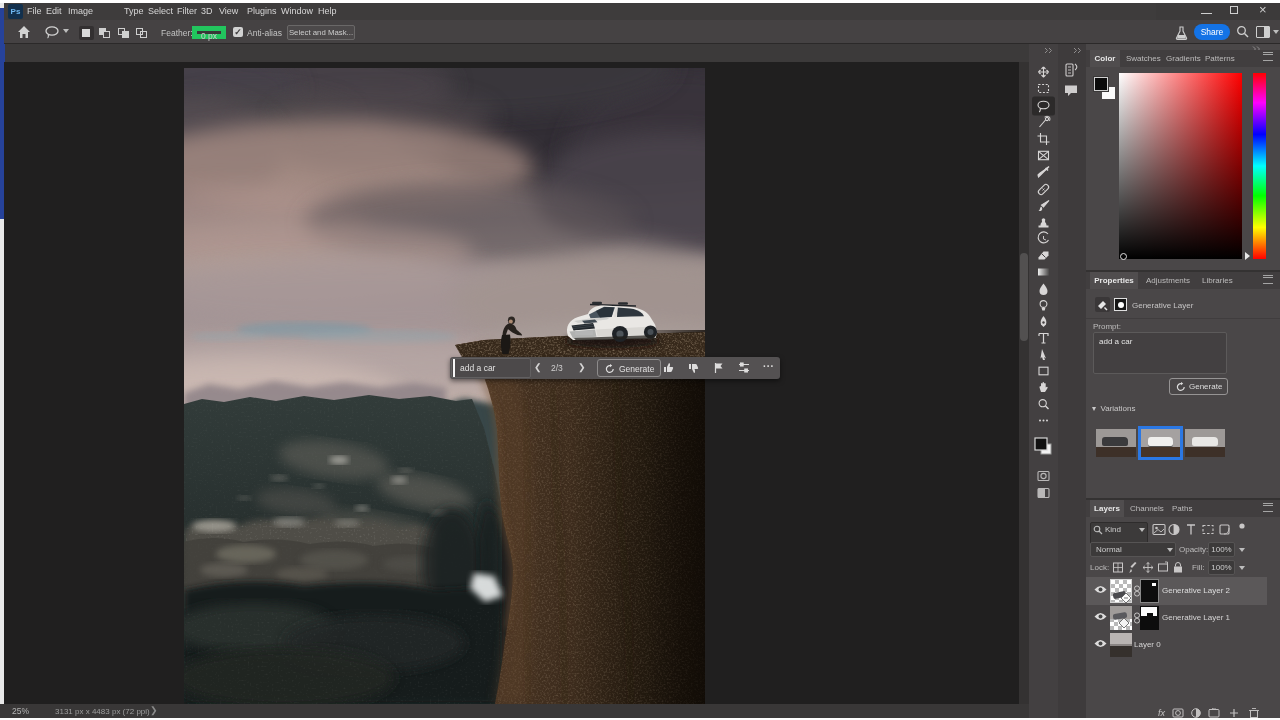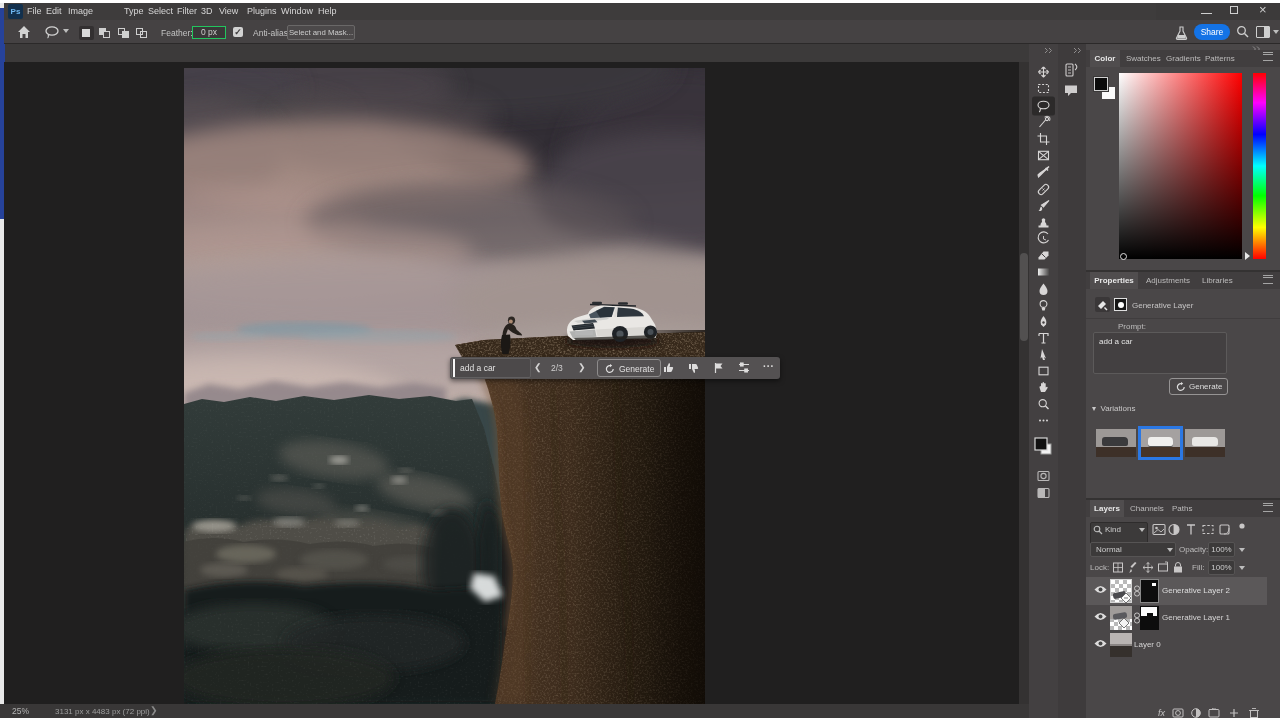--- a/index.html
+++ b/index.html
@@ -53,24 +53,24 @@
         <span class="abs" style="left:3px;top:3px;width:8px;height:8px;background:#d9d9d9;"></span>
       </span>
     <span class="abs" style="left:95px;top:8px;width:7px;height:7px;border:1.2px solid #cfcfcf;background:#cfcfcf;"></span>
     <span class="abs" style="left:99px;top:11px;width:7px;height:7px;border:1.2px solid #cfcfcf;background:#454243;"></span>
     <span class="abs" style="left:114px;top:8px;width:7px;height:7px;border:1.2px solid #cfcfcf;"></span>
     <span class="abs" style="left:118px;top:11px;width:7px;height:7px;border:1.2px solid #cfcfcf;background:#cfcfcf;"></span>
     <span class="abs" style="left:132px;top:8px;width:7px;height:7px;border:1.2px solid #cfcfcf;"></span>
     <span class="abs" style="left:136px;top:11px;width:7px;height:7px;border:1.2px solid #cfcfcf;"></span>
 
     <span class="abs txt" style="left:157px;top:8px;font-size:8.5px;color:#c4c4c4;">Feather:</span>
-    <span class="abs" style="left:188px;top:6px;width:34px;height:13px;background:#3a3738;border:1px solid #22c55e;color:#cdcdcd;font-size:8.5px;line-height:11px;text-align:center;">0 px</span>
+    <span class="abs" style="left:188px;top:6px;width:34px;height:13px;background:#3a3738;border:5px solid #22c55e;color:#cdcdcd;font-size:8.5px;line-height:11px;text-align:center;">0 px</span>
 
     <span class="abs" style="left:229px;top:7px;width:10px;height:10px;background:#d2d2d2;border-radius:2px;color:#3a3738;font-size:9px;line-height:10px;text-align:center;font-weight:bold;">✓</span>
-    <span class="abs txt" style="left:243px;top:8px;font-size:8.5px;color:#c4c4c4;margin-left:6px;">Anti-alias</span>
+    <span class="abs txt" style="left:243px;top:8px;font-size:8.5px;color:#c4c4c4;">Anti-alias</span>
 
     <span class="abs" style="left:283px;top:5px;width:68px;height:15px;background:#4c494a;border:1px solid #6a6868;border-radius:2px;color:#cdcdcd;font-size:7.8px;line-height:13px;text-align:center;white-space:nowrap;overflow:hidden;">Select and Mask...</span>
 
     <svg class="abs" style="left:1171px;top:6px;" width="13" height="14" viewBox="0 0 13 14">
         <path d="M5 1 L8 1 L8 5 L11.5 12 Q12 13.4 10.5 13.4 L2.5 13.4 Q1 13.4 1.5 12 L5 5 Z" fill="none" stroke="#cfcfcf" stroke-width="1.1"></path>
         <path d="M3.2 9 L9.8 9 L11 12.4 L2 12.4 Z" fill="#cfcfcf"></path>
       </svg>
     <span class="abs" style="left:1190px;top:4px;width:36px;height:16px;background:#1473e6;border-radius:8px;color:#ffffff;font-size:8.5px;line-height:16px;text-align:center;">Share</span>
     <svg class="abs" style="left:1232px;top:5px;" width="13" height="13" viewBox="0 0 13 13">
         <circle cx="5.5" cy="5.5" r="3.8" fill="none" stroke="#cfcfcf" stroke-width="1.3"></circle>
@@ -483,21 +483,21 @@
       <svg width="15" height="15" viewBox="0 0 15 15">
           <path d="M3 9 L8 4 L11 7 L6 12 Z" fill="#e5e5e5"></path>
           <path d="M9.5 10.5 L12 13" stroke="#e5e5e5" stroke-width="1.5"></path>
         </svg>
     </div>
     <div class="abs" style="left:28px;top:254px;width:13px;height:13px;background:#161616;border:1px solid #e0e0e0;">
         <span class="abs" style="left:2.5px;top:2.5px;width:6px;height:6px;background:#ffffff;border-radius:50%;"></span>
       </div>
     <span class="abs" style="left:46px;top:257px;color:#c6c5c5;">Generative Layer</span>
     <div class="abs" style="left:0;top:274px;width:194px;height:1px;background:#403d3e;"></div>
-    <span class="abs" style="left:7px;top:278px;margin-left:25px;">Prompt:</span>
+    <span class="abs" style="left:7px;top:278px;">Prompt:</span>
     <div class="abs" style="left:7px;top:288px;width:134px;height:42px;background:#434041;border:1px solid #5c5a5a;border-radius:2px;color:#e4e4e4;padding:4px 5px;">add a car</div>
     <div class="abs" style="left:83px;top:334px;width:59px;height:17px;border:1px solid #969494;border-radius:3px;color:#dddddd;line-height:15px;">
       <svg class="abs" style="left:6px;top:3px;" width="10" height="10" viewBox="0 0 10 10">
           <path d="M8.2 5 A3.4 3.4 0 1 1 5 1.6" fill="none" stroke="#dddddd" stroke-width="1.2"></path>
           <path d="M5 0 L7.2 1.6 L5 3.2 Z" fill="#dddddd"></path>
         </svg>
       <span style="margin-left:19px;">Generate</span>
     </div>
     <span class="abs" style="left:6px;top:360px;color:#c9c8c8;">▾&nbsp; Variations</span>
     

